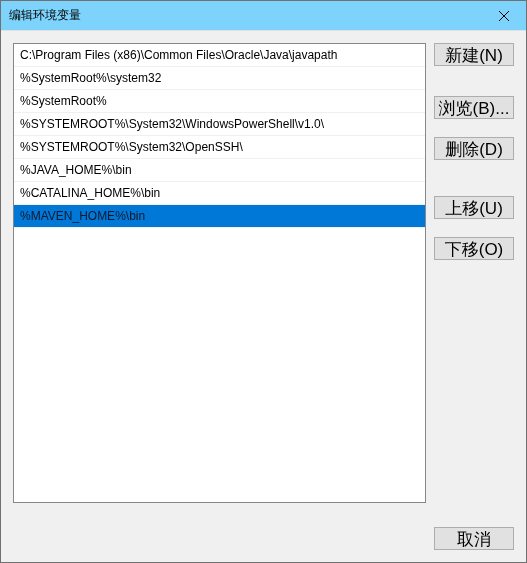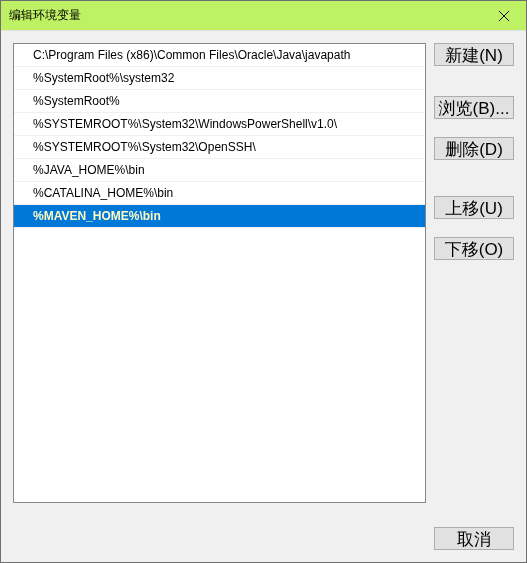--- a/index.html
+++ b/index.html
@@ -14,21 +14,21 @@
     .window {
       width: 527px;
       height: 563px;
       border: 1px solid #707070;
       display: flex;
       flex-direction: column;
       background: #f0f0f0;
     }
     .titlebar {
       height: 30px;
-      background: #bef264;
+      background: #7dd3fc;
       display: flex;
       align-items: center;
       justify-content: space-between;
       border-bottom: 1px solid #e0e0e0;
     }
     .titlebar-text {
       padding-left: 8px;
       font-size: 12px;
       color: #000;
     }
@@ -52,34 +52,33 @@
       display: flex;
       gap: 8px;
     }
     .listbox {
       flex: 1;
       background: #fff;
       border: 1px solid #828790;
       overflow-y: auto;
     }
     .list-item {
-      padding: 3px 4px 3px 19px;
+      padding: 3px 4px 3px 6px;
       font-size: 12px;
       color: #000;
       border-bottom: 1px solid #f0f0f0;
       cursor: default;
       white-space: nowrap;
       overflow: hidden;
       text-overflow: ellipsis;
       line-height: 16px;
     }
     .list-item.selected {
       background: #0078d7;
-      color: #fef9c3;
-      font-weight: bold;
+      color: #0f172a;
     }
     .button-col {
       width: 80px;
       display: flex;
       flex-direction: column;
       gap: 6px;
     }
     .btn {
       height: 23px;
       background: #e1e1e1;

